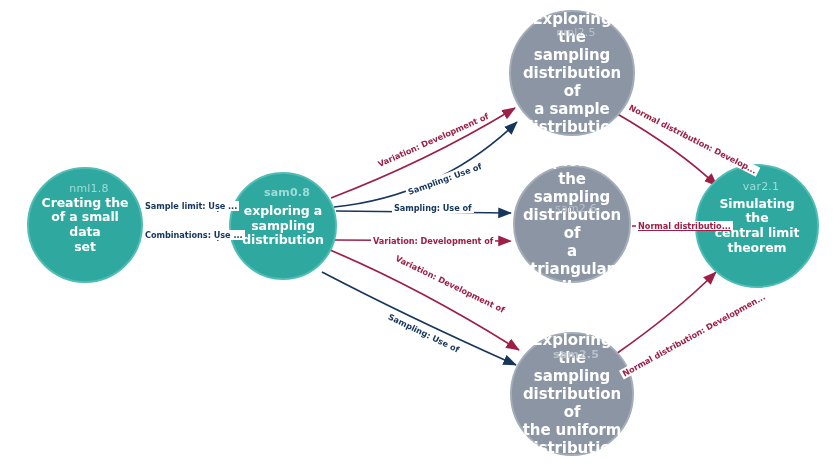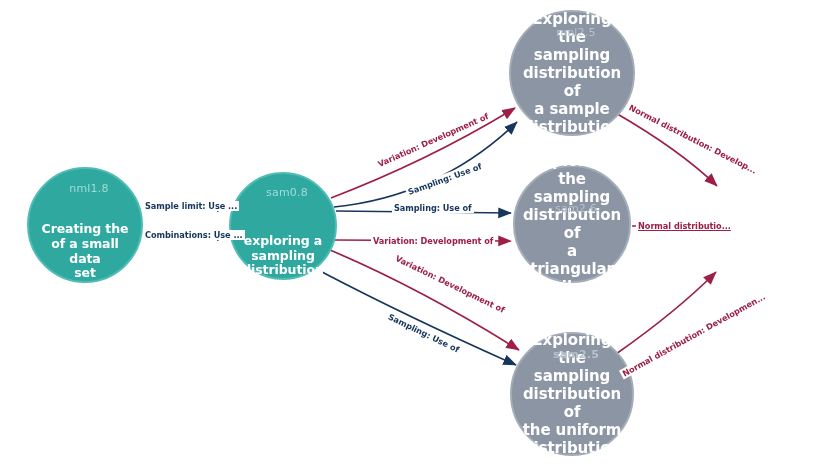--- a/index.html
+++ b/index.html
@@ -29,21 +29,20 @@
     display: flex;
     flex-direction: column;
     align-items: center;
     justify-content: center;
     text-align: center;
     color: #ffffff;
   }
   .node-teal {
     background: #2fa8a0;
     border: 2px solid #4fbdb4;
-    justify-content: flex-end;
   }
   .node-gray {
     background: #8b95a3;
     border: 2px solid #a4adb8;
   }
   .node-caption {
     position: absolute;
     left: 8px;
     right: 0;
     text-align: center;
@@ -114,21 +113,21 @@
   <div class="node node-teal" style="left:27px; top:167px; width:116px; height:116px;">
     <span class="node-caption" style="top:13px;">nml1.8</span>
     <div class="node-label">
       <div>Creating the</div>
       <div>of a small data</div>
       <div>set</div>
     </div>
   </div>
 
   <div class="node node-teal" style="left:229px; top:172px; width:108px; height:108px;">
-    <span class="node-caption" style="top:12px;">sam0.8</span>
+    <span class="node-caption" style="top:12px;font-weight:bold;">sam0.8</span>
     <div class="node-label">
       <div>exploring a</div>
       <div>sampling</div>
       <div>distribution</div>
     </div>
   </div>
 
   <div class="node node-gray" style="left:509px; top:10px; width:126px; height:126px;">
     <span class="node-caption" style="top:14px;">nml2.5</span>
     <div class="node-label node-label-sm">
@@ -155,20 +154,28 @@
     <span class="node-caption" style="top:14px;font-weight:bold;">sam2.5</span>
     <div class="node-label node-label-sm">
       <div>Exploring the</div>
       <div>sampling</div>
       <div>distribution of</div>
       <div>the uniform</div>
       <div>distribution</div>
     </div>
   </div>
 
+  <div class="node node-teal" style="left:695px; top:164px; width:124px; height:124px;">
+    <span class="node-caption" style="top:14px;">var2.1</span>
+    <div class="node-label">
+      <div>Simulating the</div>
+      <div>central limit</div>
+      <div>theorem</div>
+    </div>
+  </div>
 
   <div class="edge-label lbl-navy" style="left:143px; top:201px;">Sample limit: Use ...</div>
 
   <div class="edge-label lbl-navy" style="left:143px; top:230px;">Combinations: Use ...</div>
 
   <div class="edge-label lbl-crimson" style="left:371px; top:135px; transform: rotate(-24deg);">Variation: Development of</div>
 
   <div class="edge-label lbl-navy" style="left:404px; top:174px; transform: rotate(-20deg);">Sampling: Use of</div>
 
   <div class="edge-label lbl-navy" style="left:392px; top:203px;">Sampling: Use of</div>

